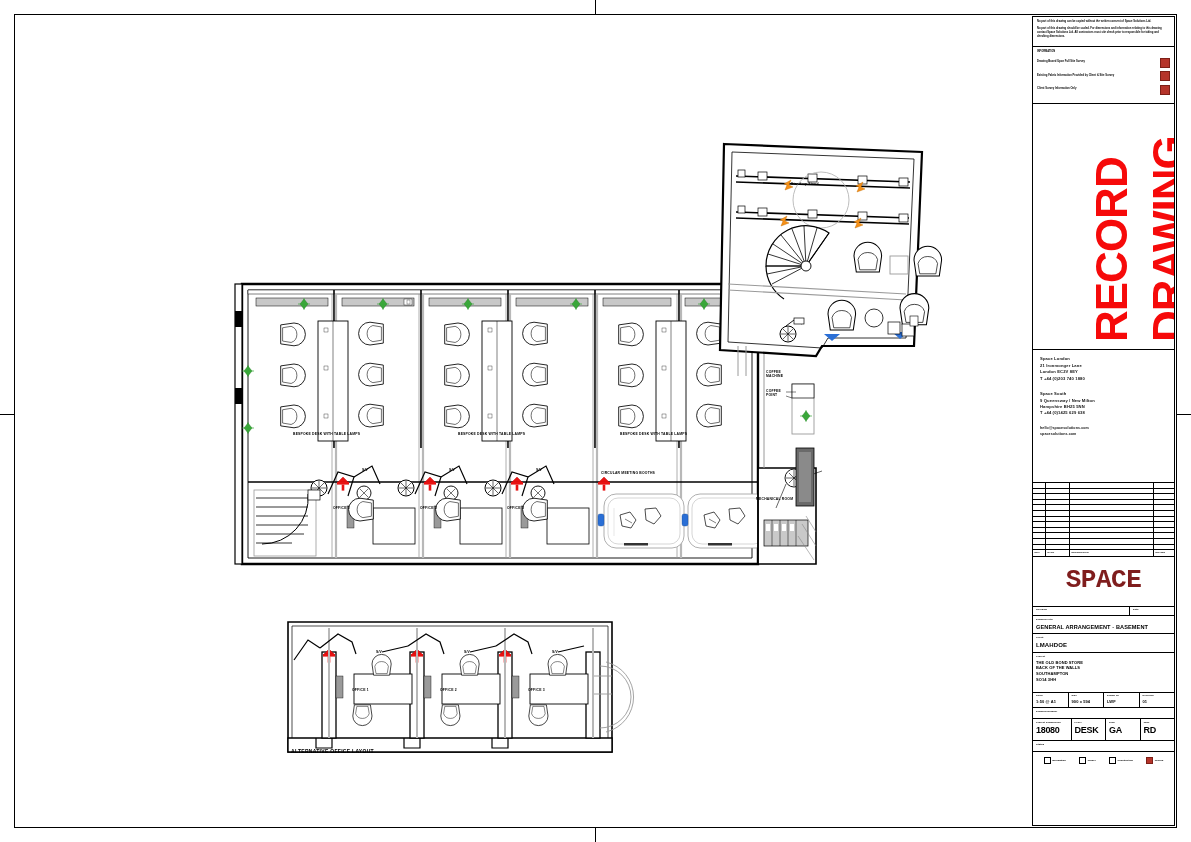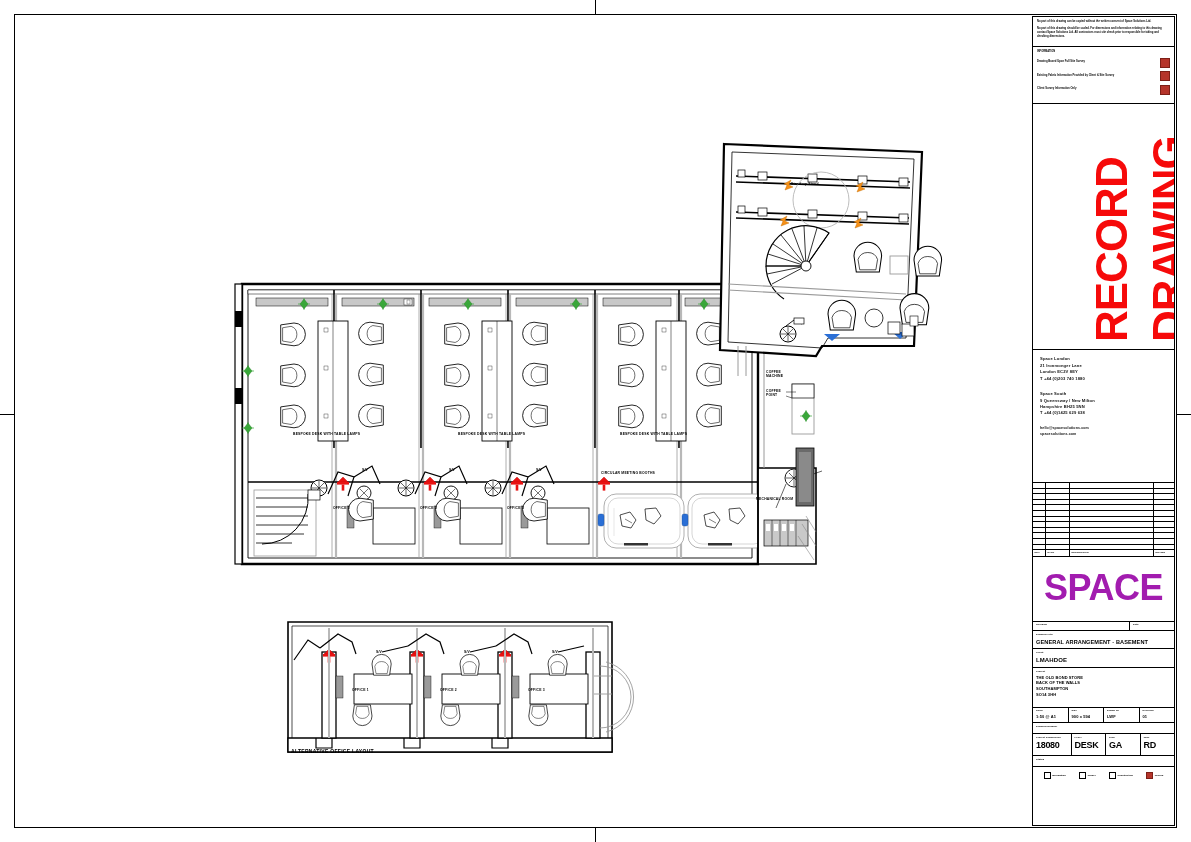--- a/index.html
+++ b/index.html
@@ -177,25 +177,25 @@
   .rev-head { background: #fff; }
   .rev-head .c { font-size: 2.5px; }
 
   
   .logo-cell {
     border-bottom: 1.2px solid #000;
     text-align: center;
     padding: 4px 0 6px 0;
   }
   .logo-cell span {
-    font-family: Liberation Sans, sans-serif;
-    font-weight: bold;
-    font-size: 36px;
+    font-family: Liberation Mono, monospace;
+    font-weight: bold;
+    font-size: 26px;
     letter-spacing: -0.5px;
-    color: #a21caf;
+    color: #7f1d1d;
   }
 
   .split-row { display: flex; border-bottom: 1.2px solid #000; }
   .split-row > div {
     box-sizing: border-box;
     border-right: 1.2px solid #000;
     padding: 1.5px 3px 2px 3px;
   }
   .split-row > div:last-child { border-right: none; }
 

